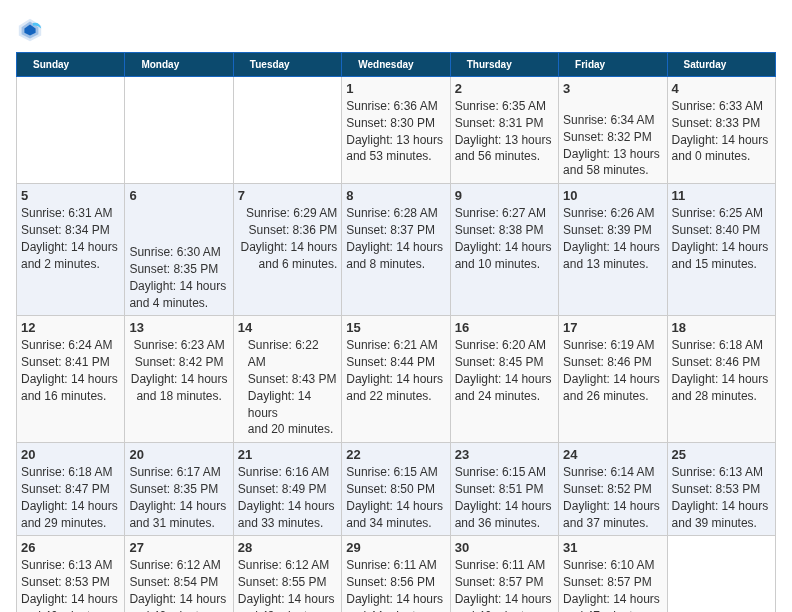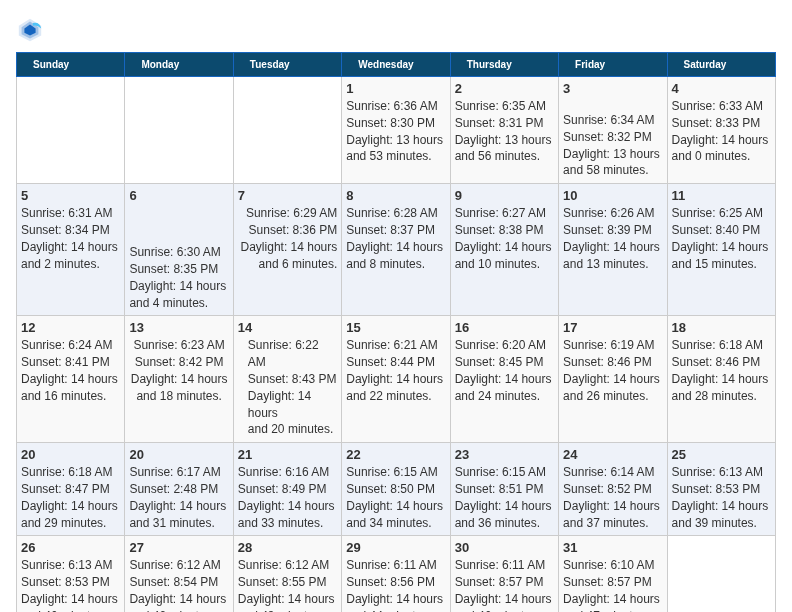--- a/index.html
+++ b/index.html
@@ -264,21 +264,21 @@
         <td>
           <span class="day-number">20</span>
           <div class="day-info" style="white-space: pre-line;">Sunrise: 6:18 AM
 Sunset: 8:47 PM
 Daylight: 14 hours
 and 29 minutes.</div>
         </td>
         <td>
           <span class="day-number">20</span>
           <div class="day-info" style="white-space: pre-line;">Sunrise: 6:17 AM
-Sunset: 2:48 PM
+Sunset: 8:35 PM
 Daylight: 14 hours
 and 31 minutes.</div>
         </td>
         <td>
           <span class="day-number">21</span>
           <div class="day-info" style="white-space: pre-line;">Sunrise: 6:16 AM
 Sunset: 8:49 PM
 Daylight: 14 hours
 and 33 minutes.</div>
         </td>

